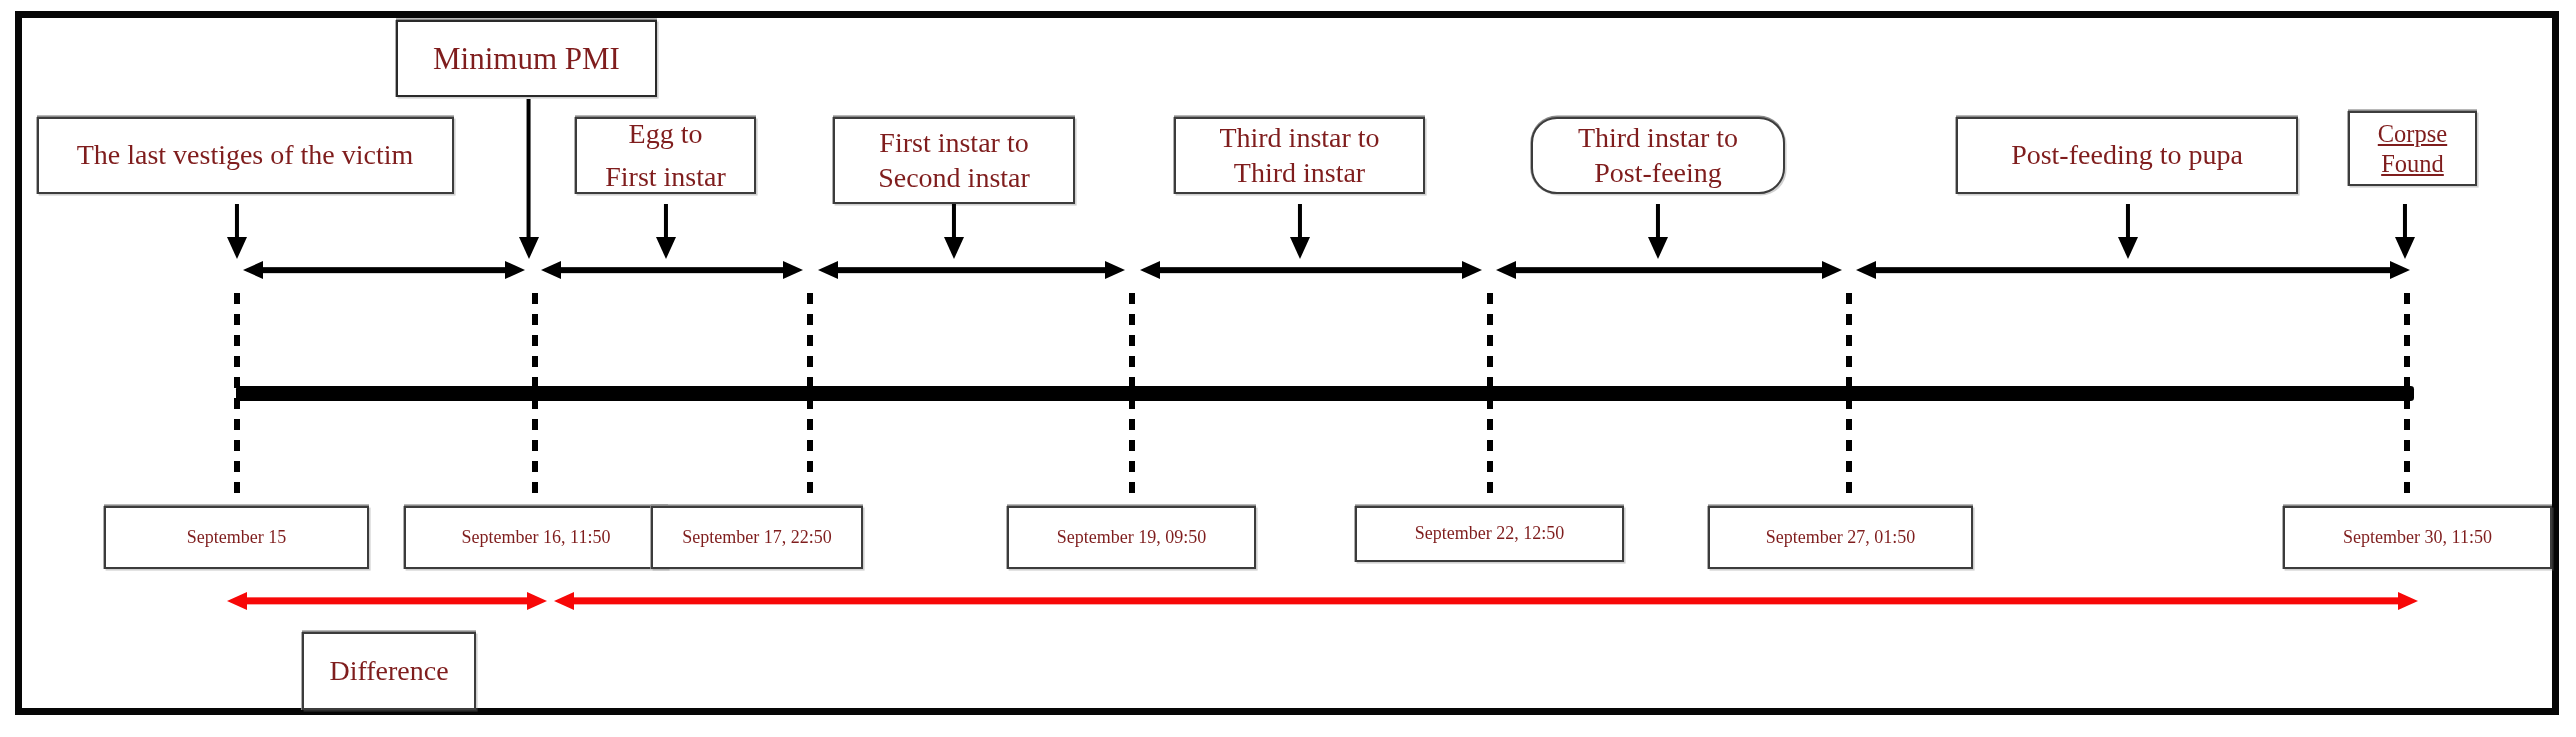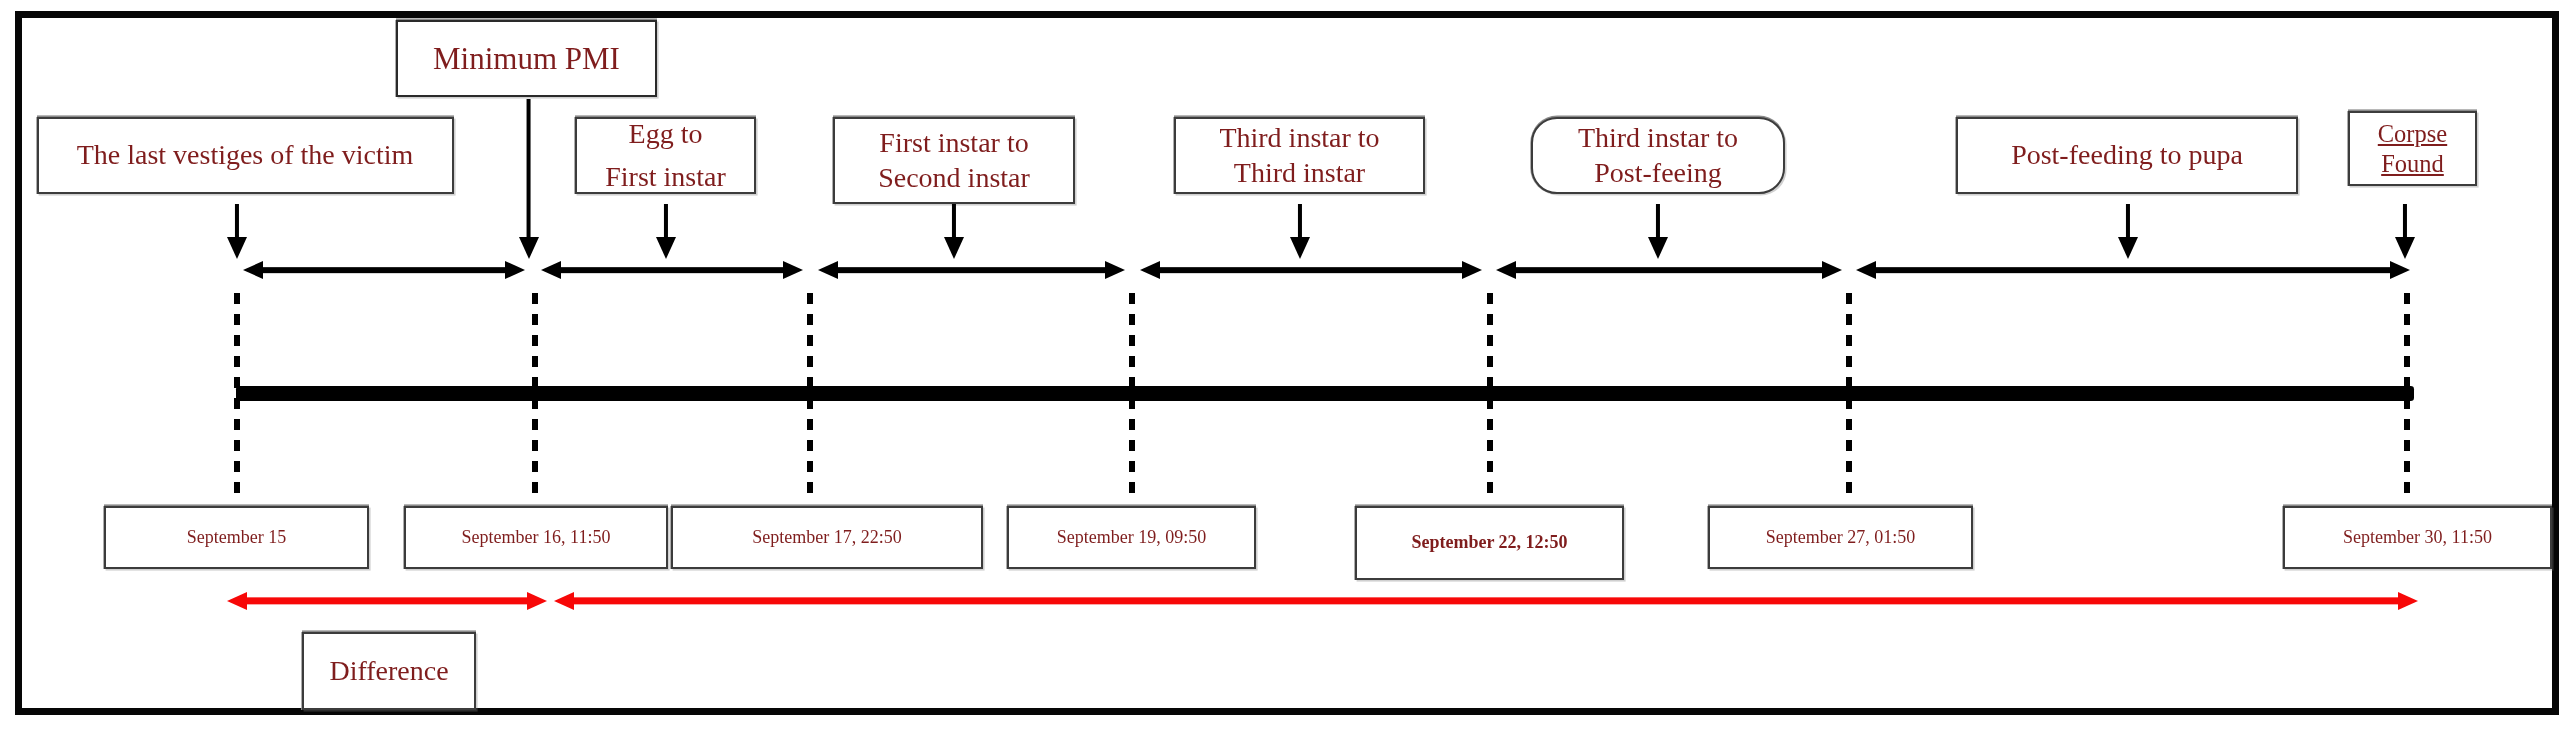--- a/index.html
+++ b/index.html
@@ -208,27 +208,27 @@
   <div class="dotted" style="left:2404px; top:293px; height:207px;"></div>
 
   <div class="timeline-bar" style="left:236px; top:386px; width:2178px; height:14.7px;"></div>
 
   <div class="box date-box" style="left:104px; top:506px; width:265px; height:63px;">
     <span class="line">September 15</span>
   </div>
   <div class="box date-box" style="left:404px; top:506px; width:264px; height:63px;">
     <span class="line">September 16, 11:50</span>
   </div>
-  <div class="box date-box" style="left:671px; top:506px; width:312px; height:63px;">
+  <div class="box date-box" style="left:651px; top:506px; width:212px; height:63px;">
     <span class="line">September 17, 22:50</span>
   </div>
   <div class="box date-box" style="left:1007px; top:506px; width:249px; height:63px;">
     <span class="line">September 19, 09:50</span>
   </div>
-  <div class="box date-box" style="left:1355px; top:506px; width:269px; height:74px;font-weight:bold;">
+  <div class="box date-box" style="left:1355px; top:506px; width:269px; height:56px;">
     <span class="line">September 22, 12:50</span>
   </div>
   <div class="box date-box" style="left:1708px; top:506px; width:265px; height:63px;">
     <span class="line">September 27, 01:50</span>
   </div>
   <div class="box date-box" style="left:2283px; top:506px; width:269px; height:63px;">
     <span class="line">September 30, 11:50</span>
   </div>
 
   <div class="h-arrow red" style="left:227px; top:592px; width:320px;">

